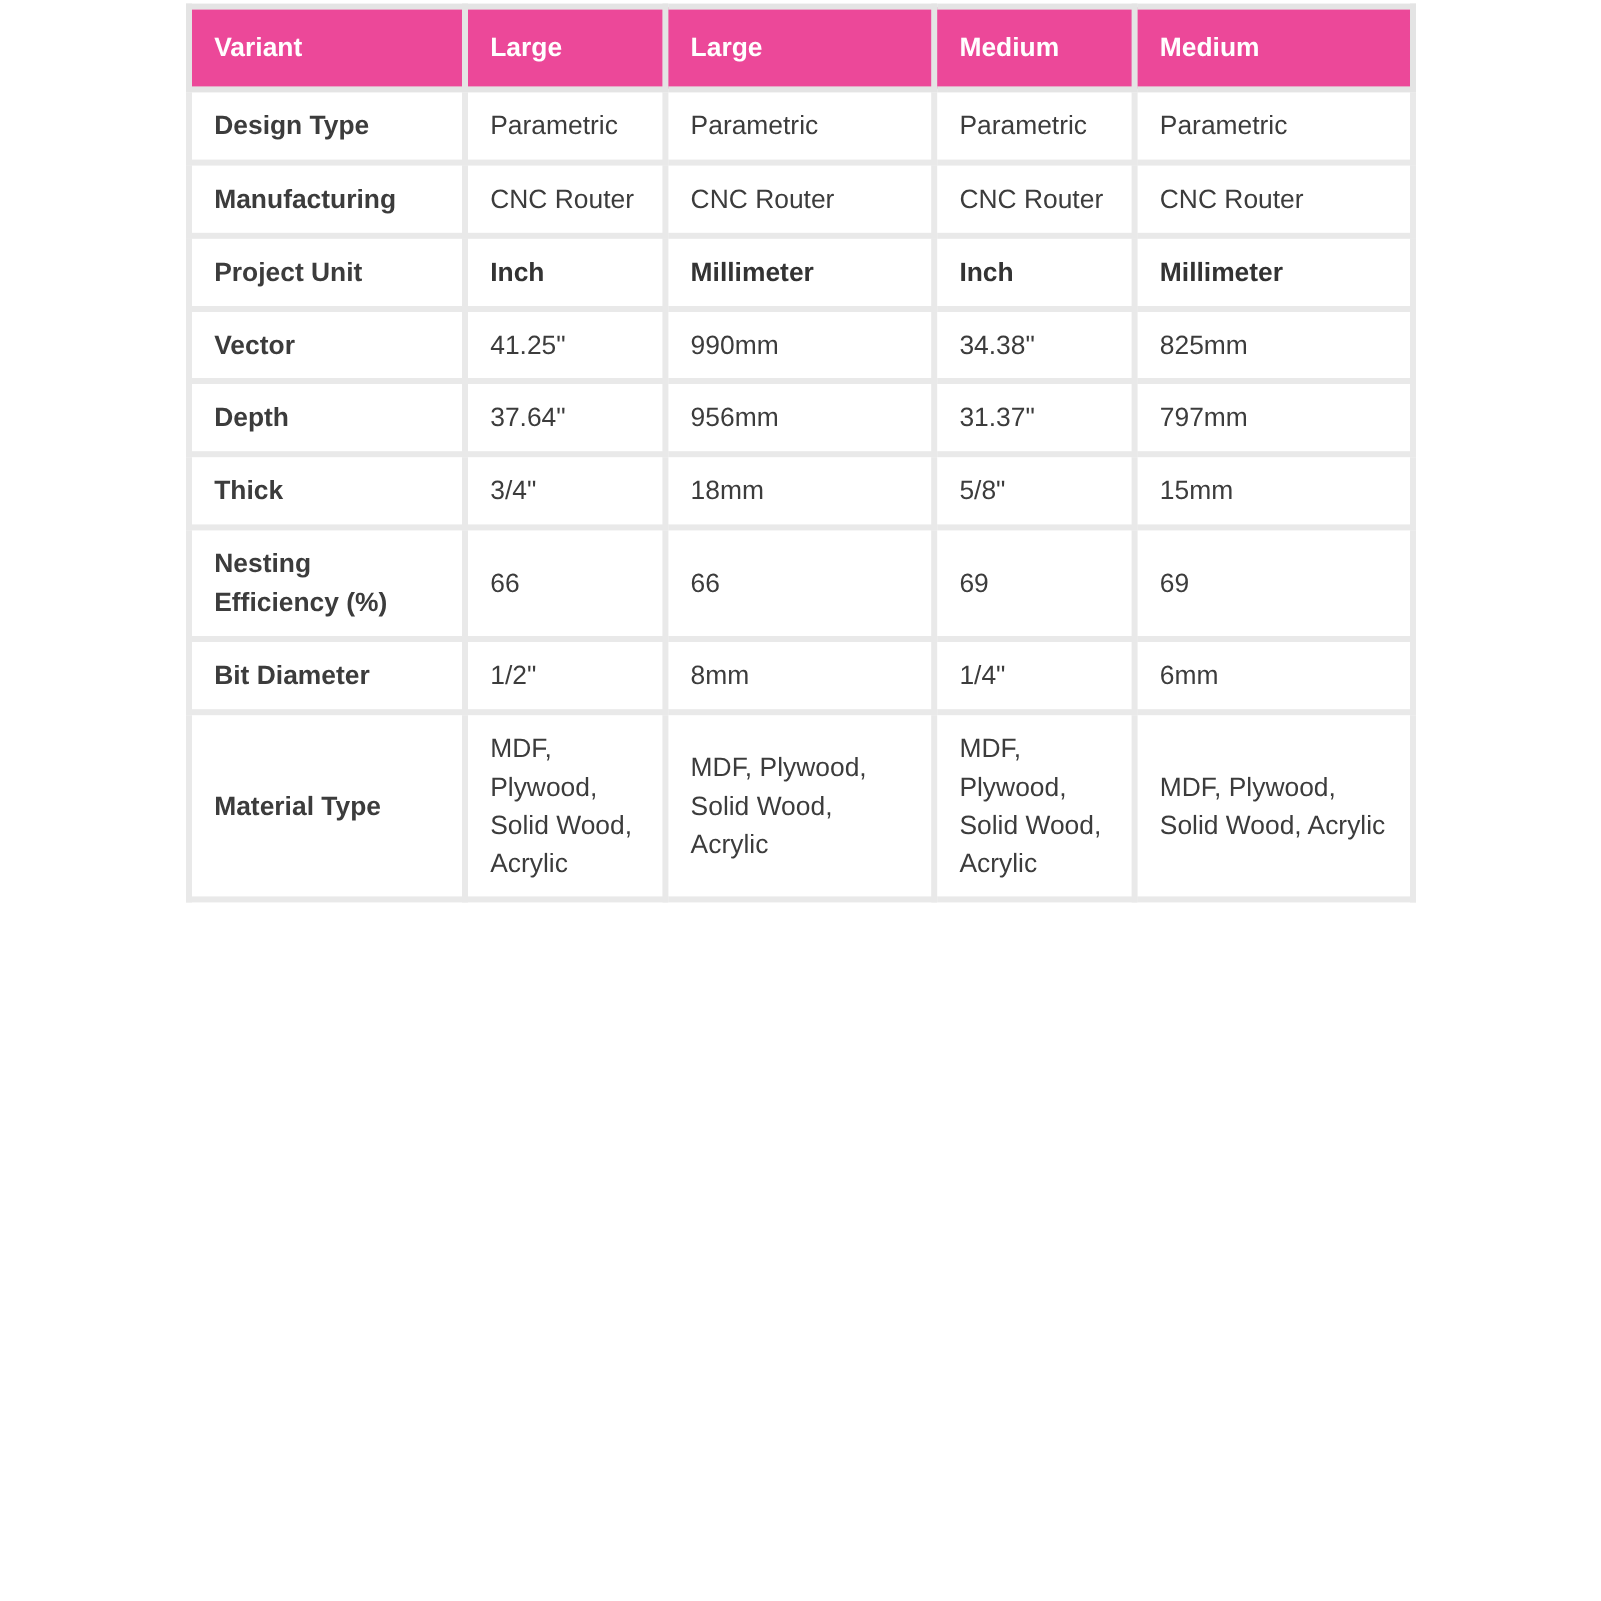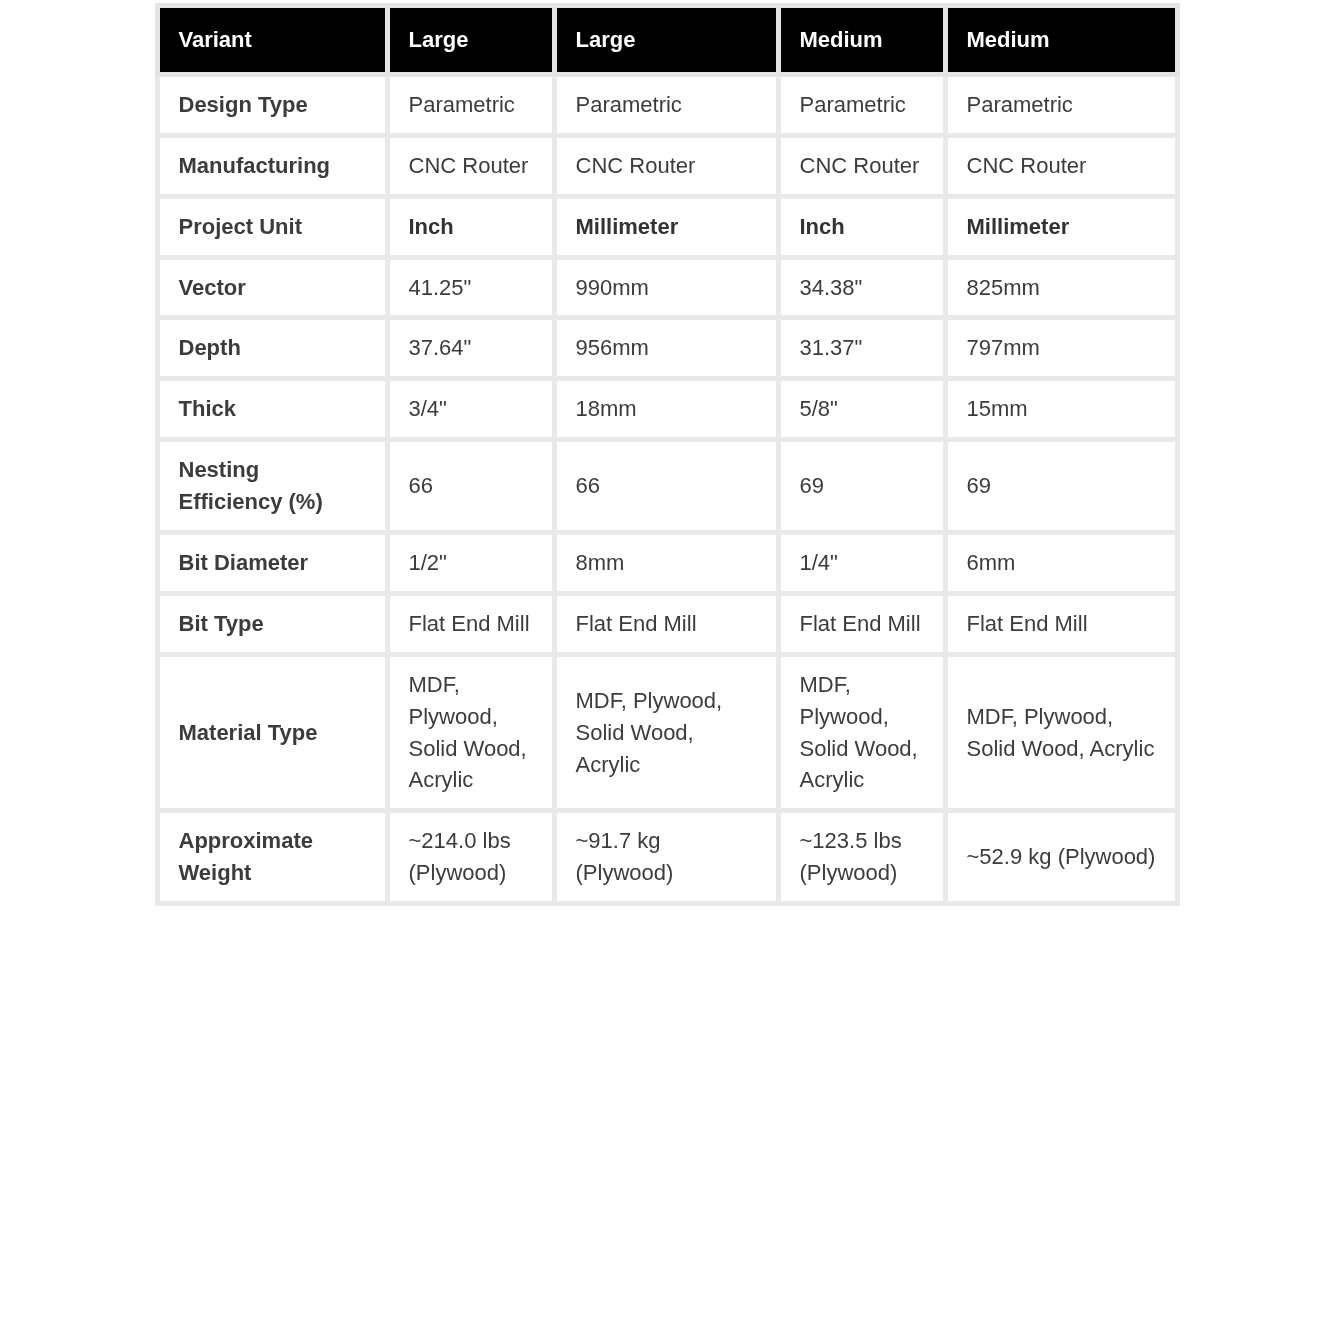--- a/index.html
+++ b/index.html
@@ -33,21 +33,21 @@
     font-size: 22px;
     line-height: 1.45;
     vertical-align: middle;
     text-align: left;
     word-wrap: break-word;
     overflow-wrap: break-word;
     background: #ffffff;
     color: #3c3c3c;
   }
   table.spec-table thead th {
-    background: #000000;
+    background: #ec4899;
     color: #ffffff;
     font-weight: bold;
     border-color: #e4e4e4;
     padding-top: 16px;
     padding-bottom: 16px;
   }
   table.spec-table thead th.variant-col {
     text-align: left;
   }
   table.spec-table thead th.value-col {
@@ -142,35 +142,21 @@
           <td class="value-cell">69</td>
         </tr>
         <tr>
           <td class="row-label">Bit Diameter</td>
           <td class="value-cell">1/2"</td>
           <td class="value-cell">8mm</td>
           <td class="value-cell">1/4"</td>
           <td class="value-cell">6mm</td>
         </tr>
         <tr>
-          <td class="row-label">Bit Type</td>
-          <td class="value-cell">Flat End Mill</td>
-          <td class="value-cell">Flat End Mill</td>
-          <td class="value-cell">Flat End Mill</td>
-          <td class="value-cell">Flat End Mill</td>
-        </tr>
-        <tr>
           <td class="row-label">Material Type</td>
           <td class="value-cell">MDF, Plywood, Solid Wood, Acrylic</td>
           <td class="value-cell">MDF, Plywood, Solid Wood, Acrylic</td>
           <td class="value-cell">MDF, Plywood, Solid Wood, Acrylic</td>
           <td class="value-cell">MDF, Plywood, Solid Wood, Acrylic</td>
         </tr>
-        <tr>
-          <td class="row-label">Approximate Weight</td>
-          <td class="value-cell">~214.0 lbs (Plywood)</td>
-          <td class="value-cell">~91.7 kg (Plywood)</td>
-          <td class="value-cell">~123.5 lbs (Plywood)</td>
-          <td class="value-cell">~52.9 kg (Plywood)</td>
-        </tr>
       </tbody>
   </table>
 </div>
 
 </body></html>

